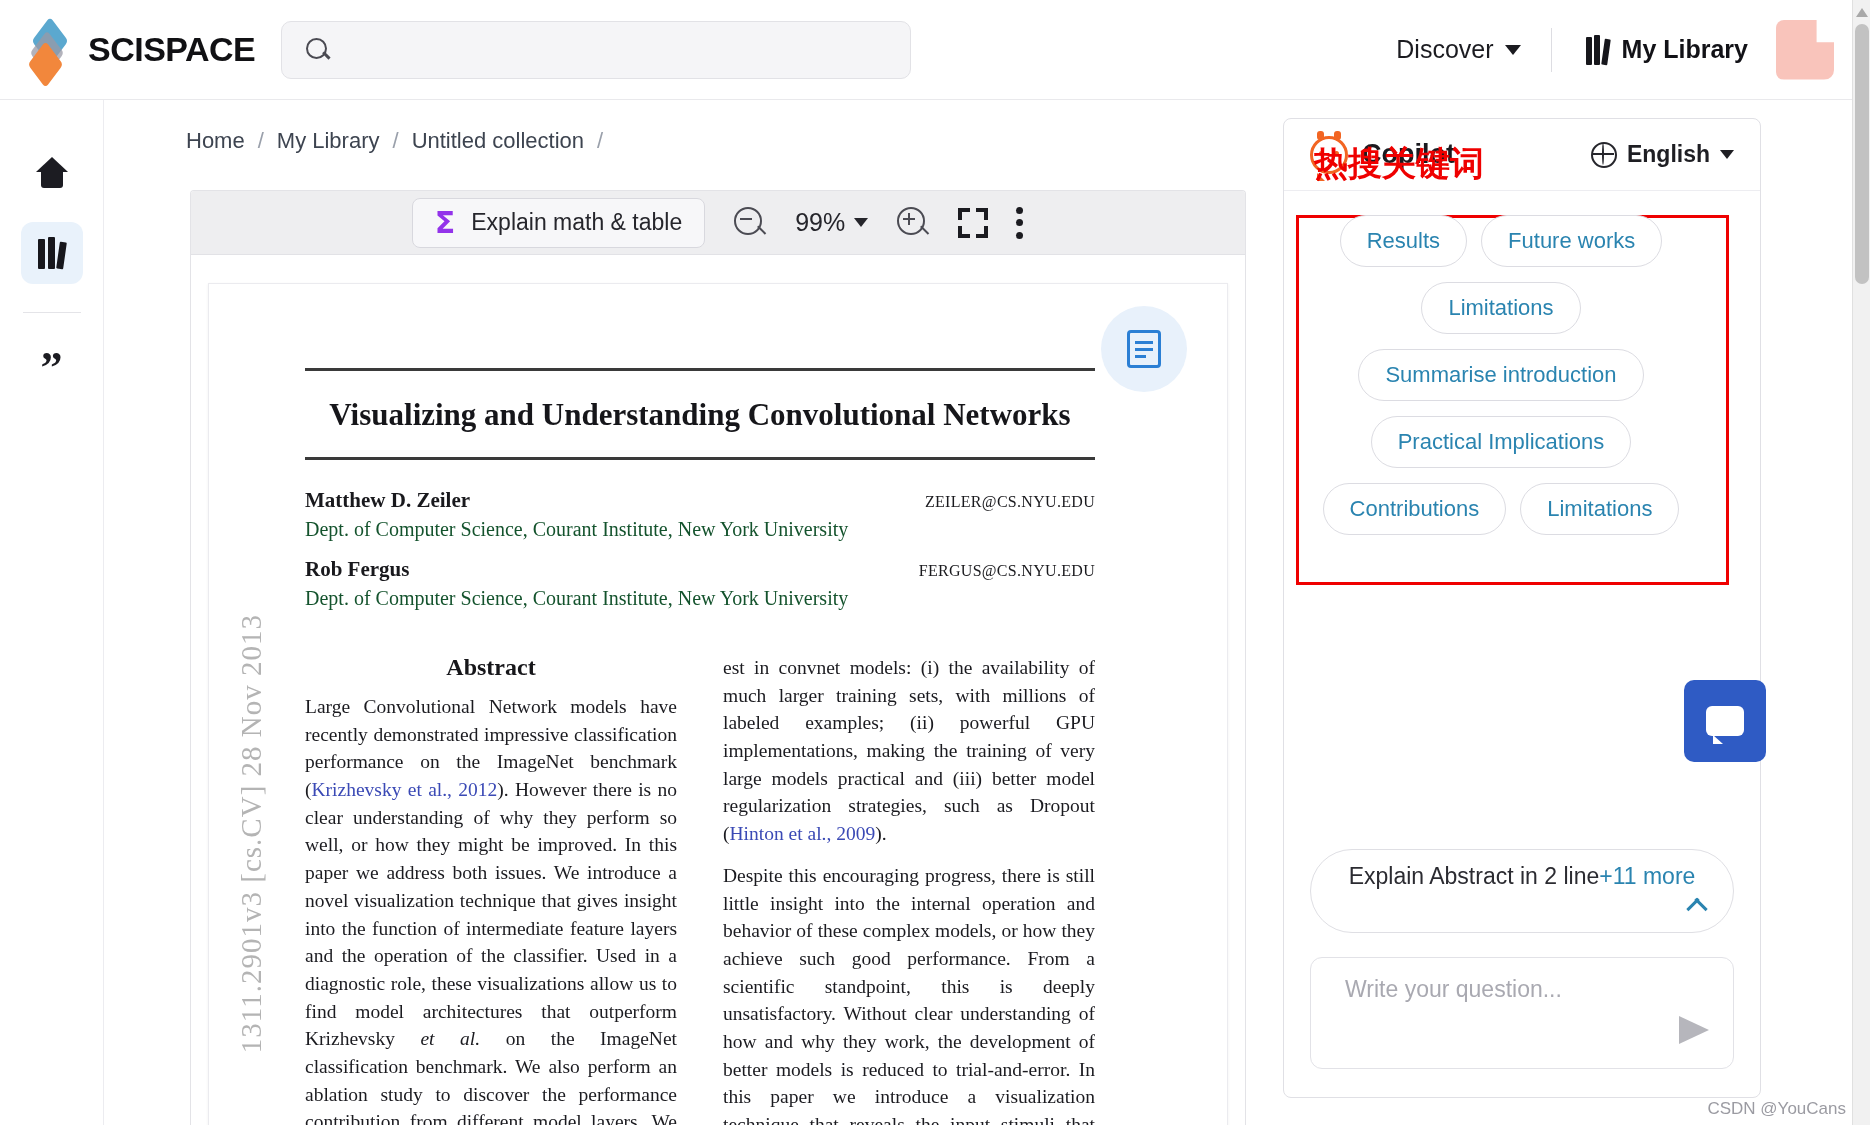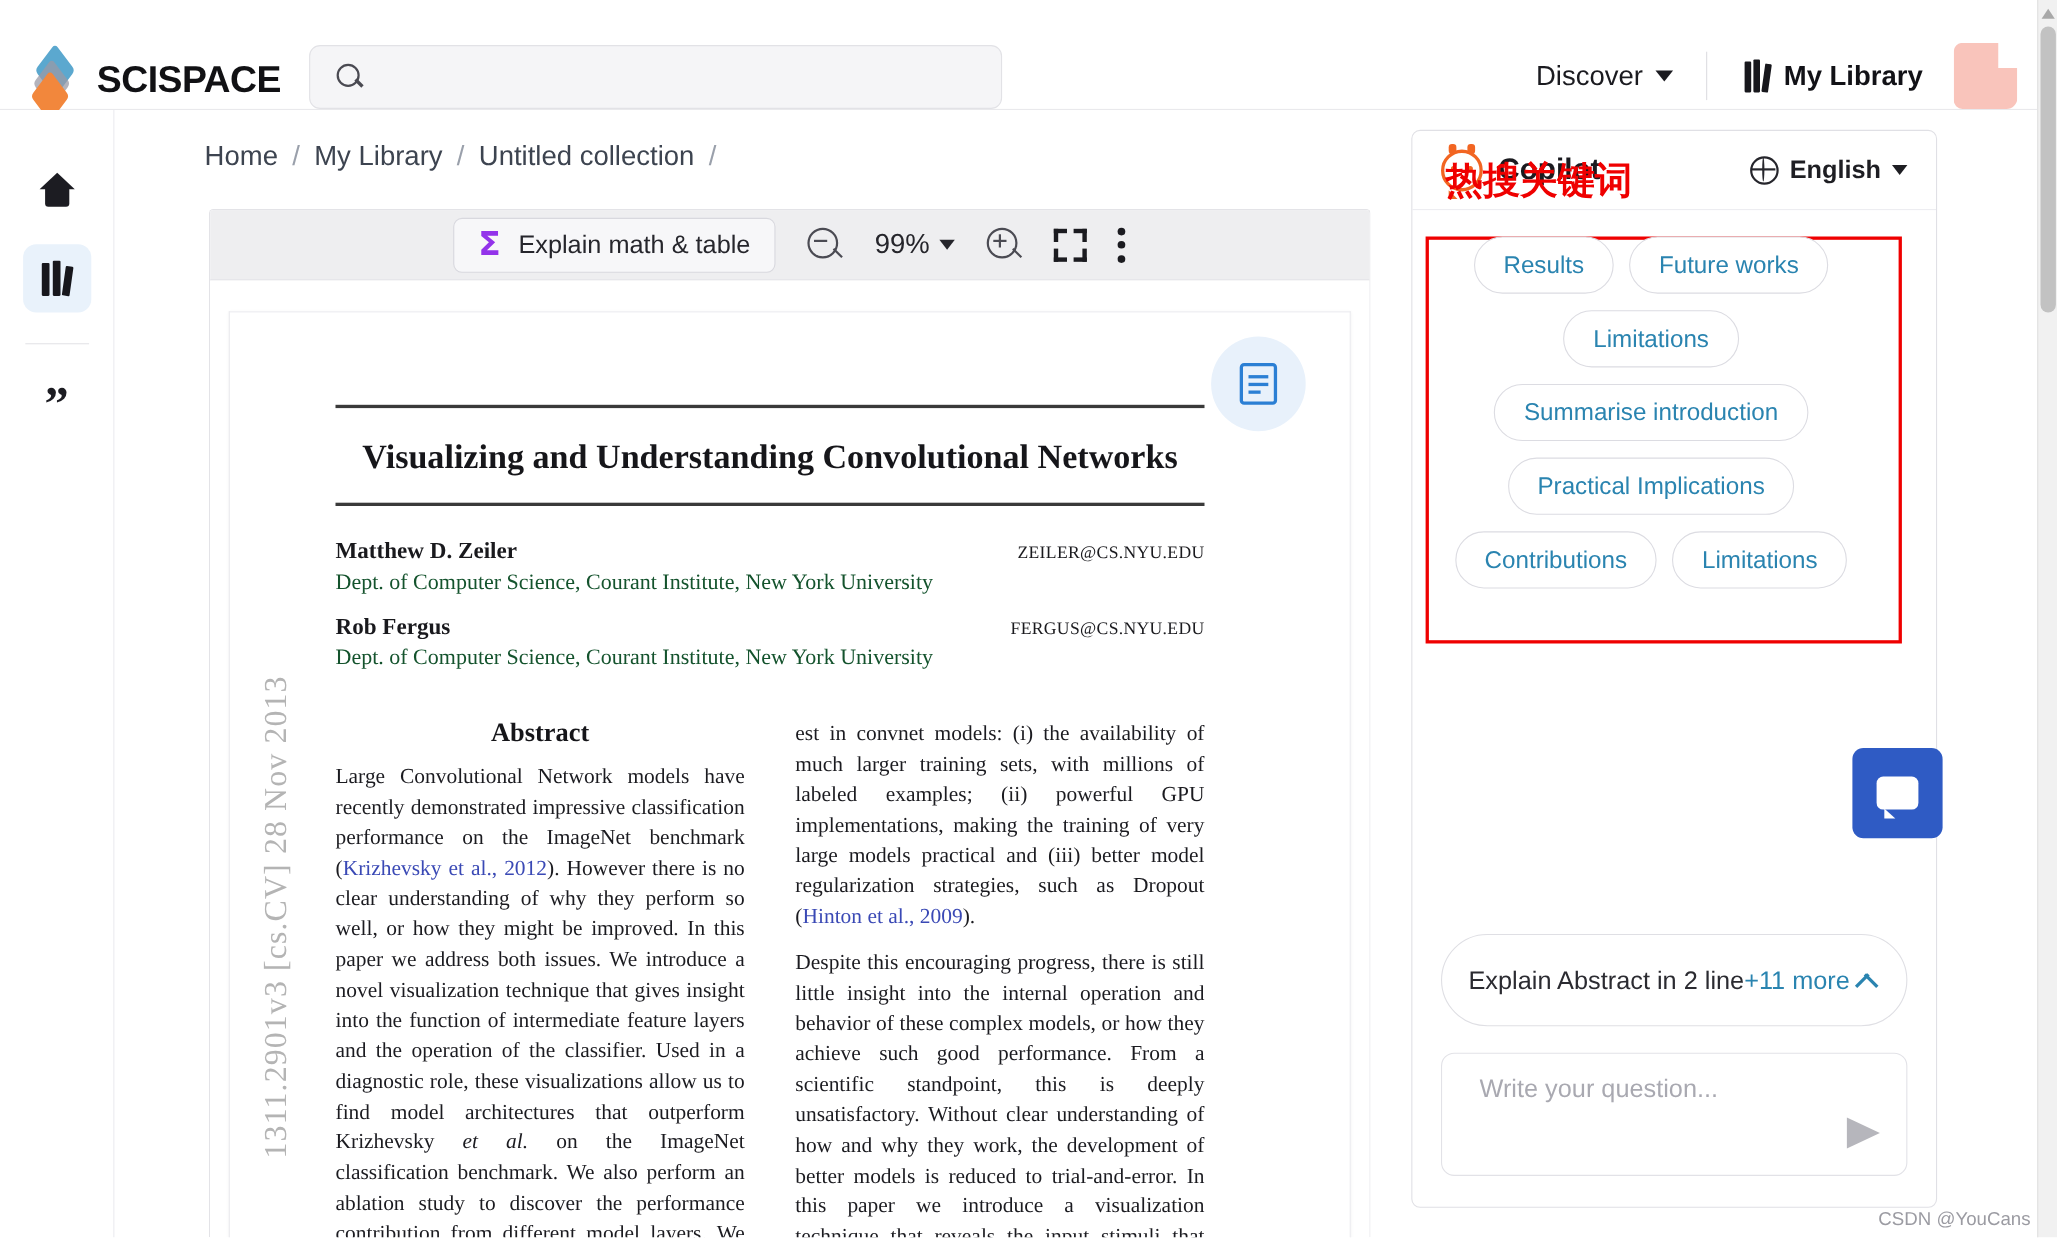--- a/index.html
+++ b/index.html
@@ -9,21 +9,21 @@
     background: #ffffff;
     font-family: "Liberation Sans", sans-serif;
   }
   .app { position: relative; width: 1870px; height: 1125px; background: #ffffff; }
 
   
   .topbar {
     position: absolute; top: 0; left: 0; width: 1852px; height: 100px;
     background: #ffffff;
     border-bottom: 1px solid #e9e9ec;
-    display: flex; align-items: flex-end;
+    display: flex; align-items: center;
   }
   .brand { display: flex; align-items: center; gap: 14px; margin-left: 30px; }
   .logo-mark { position: relative; width: 44px; height: 52px; }
   .logo-mark .d-top {
     position: absolute; left: 5px; top: 2px; width: 30px; height: 30px;
     background: #5ba8cf; transform: rotate(45deg) skew(8deg,8deg);
     border-radius: 4px;
   }
   .logo-mark .d-mid {
     position: absolute; left: 3px; top: 15px; width: 28px; height: 28px;
@@ -125,21 +125,21 @@
   .rail-books i:nth-child(3){ height: 27px; transform: rotate(8deg); }
   .rail-sep { width: 58px; height: 1px; background: #e4e4e8; margin: 10px 0 24px; }
   .quote-ico {
     font-size: 44px; line-height: 20px; color: #1c1c22; font-family: "Liberation Serif", serif;
     font-weight: bold;
   }
 
   
   .crumb {
     position: absolute; left: 186px; top: 128px;
-    font-size: 25px; color: #3d4450; display: flex; align-items: center; gap: 13px;
+    font-size: 22px; color: #3d4450; display: flex; align-items: center; gap: 13px;
     white-space: nowrap;
   }
   .crumb span { cursor: pointer; }
   .crumb .sep { color: #9aa0ab; cursor: default; }
 
   
   .docpanel {
     position: absolute; left: 190px; top: 190px; width: 1056px; height: 935px;
     background: #ffffff; border: 1px solid #e3e3e7; border-bottom: none;
     border-radius: 4px 4px 0 0; overflow: hidden;
@@ -314,21 +314,21 @@
     width: 38px; height: 30px; background: #ffffff; border-radius: 6px; position: relative;
   }
   .chatfab .cb::after {
     content:""; position:absolute; left: 7px; bottom: -8px; width: 0; height: 0;
     border-left: 10px solid #ffffff; border-top: 9px solid transparent;
   }
 
   .suggest {
     position: absolute; left: 26px; top: 730px; width: 424px; min-height: 84px;
     border: 1px solid #dfdfe4; border-radius: 42px; background: #fff;
-    display: flex; align-items: center; padding: 12px 24px; cursor: pointer;
+    display: flex; align-items: center; padding: 12px 24px; cursor: pointer; flex-direction: column;
   }
   .suggest-text {
     font-size: 23px; color: #2b2b31; line-height: 1.25;
   }
   .more-link { color: #2a84b0; }
   .chev-up {
     margin-left: auto; width: 26px; height: 26px; position: relative; flex: 0 0 auto;
   }
   .chev-up::before {
     content:""; position:absolute; left: 2px; top: 12px; width: 16px; height: 3px;

